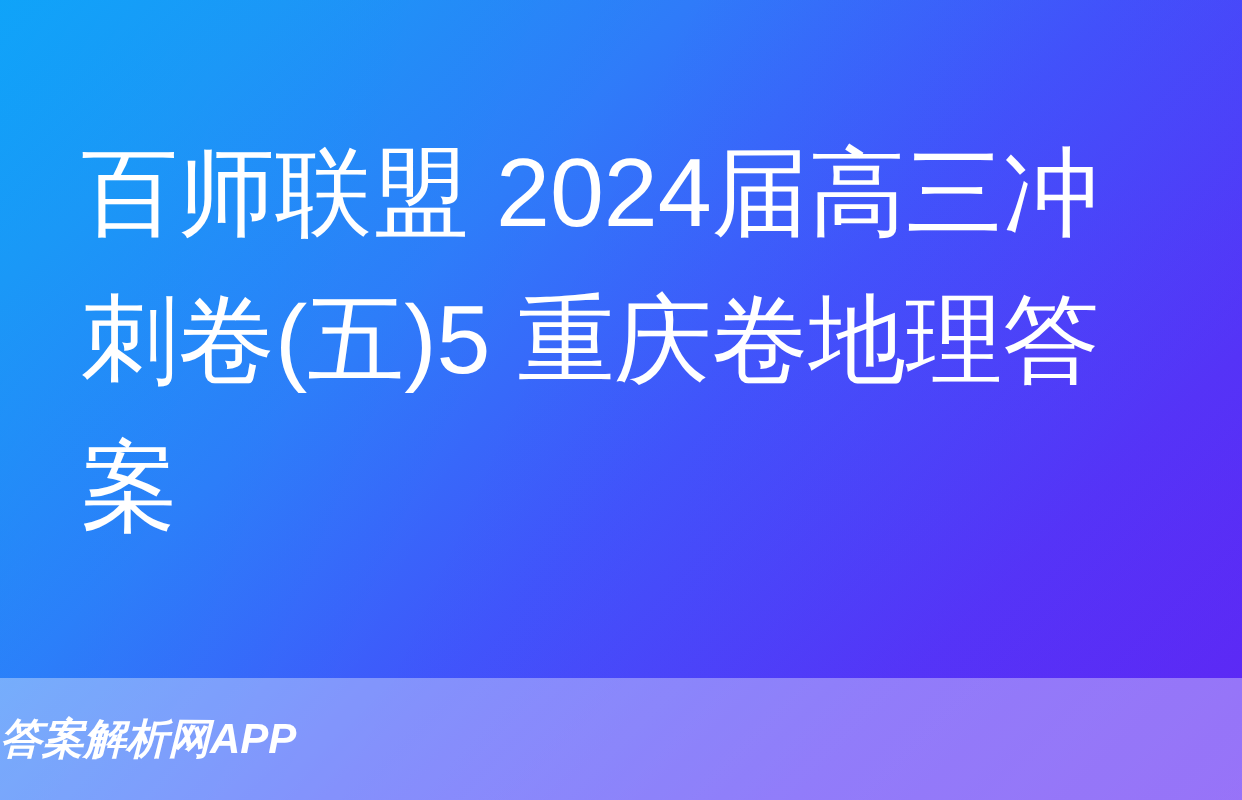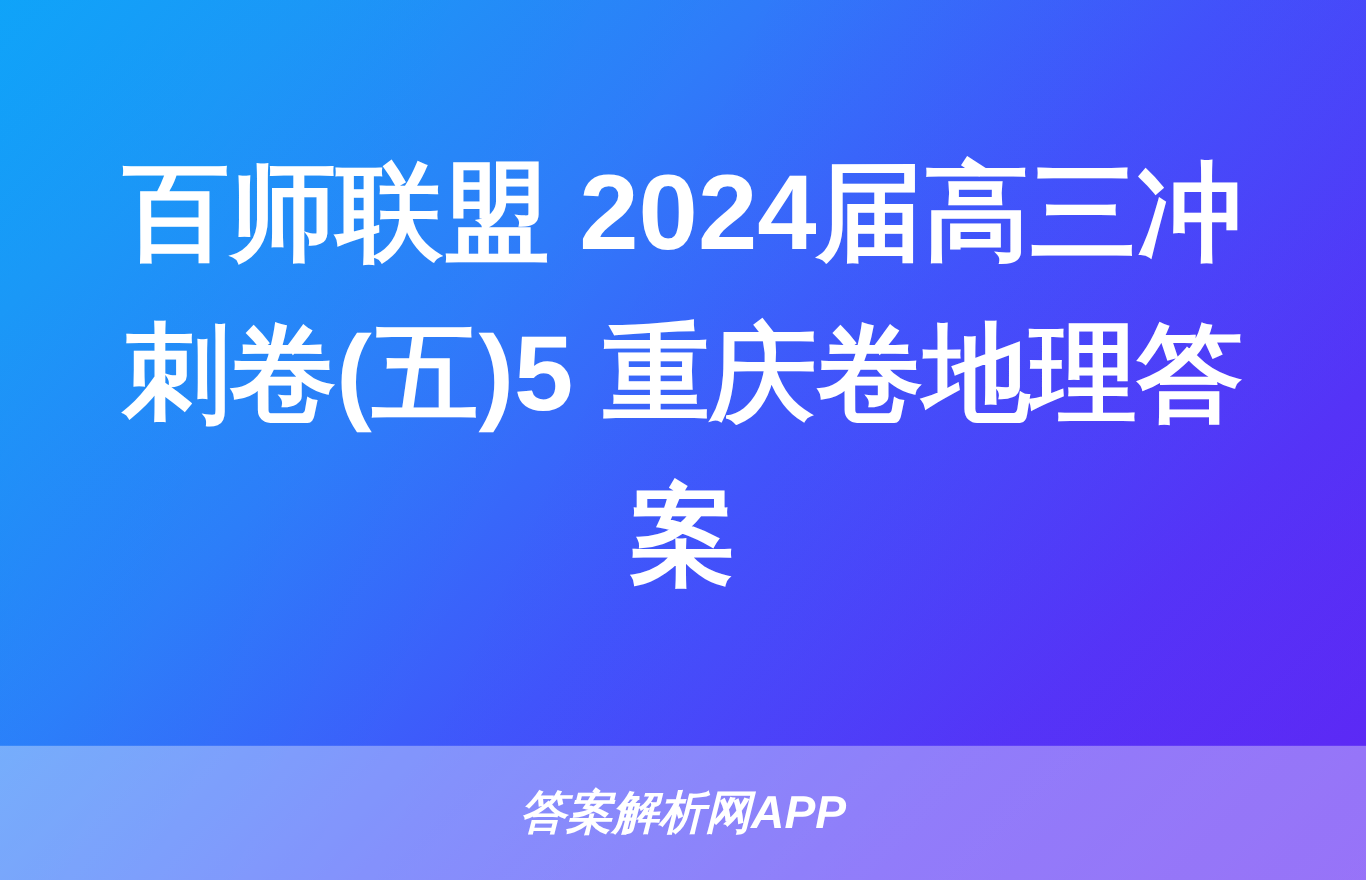--- a/index.html
+++ b/index.html
@@ -51,42 +51,40 @@
     display: flex;
     align-items: center;
     justify-content: center;
     z-index: 2;
   }
 
   .headline {
     width: 1080px;
     margin: 0;
     padding: 0;
-    text-align: center;
     color: #ffffff;
     font-family: "Liberation Sans", "DejaVu Sans", sans-serif;
     font-size: 97px;
-    font-weight: 700;
+    font-weight: 400;
     line-height: 147px;
     letter-spacing: 0px;
     word-break: break-word;
     text-rendering: geometricPrecision;
   }
 
   
   .footer-band {
     position: absolute;
     left: 0;
     top: 678px;
     width: 1242px;
     height: 122px;
     background: rgba(255, 255, 255, 0.355);
     display: flex;
     align-items: center;
-    justify-content: center;
     z-index: 3;
   }
 
   .footer-text {
     color: #ffffff;
     font-family: "Liberation Sans", "DejaVu Sans", sans-serif;
     font-size: 42px;
     font-weight: 700;
     font-style: italic;
     line-height: 1;

